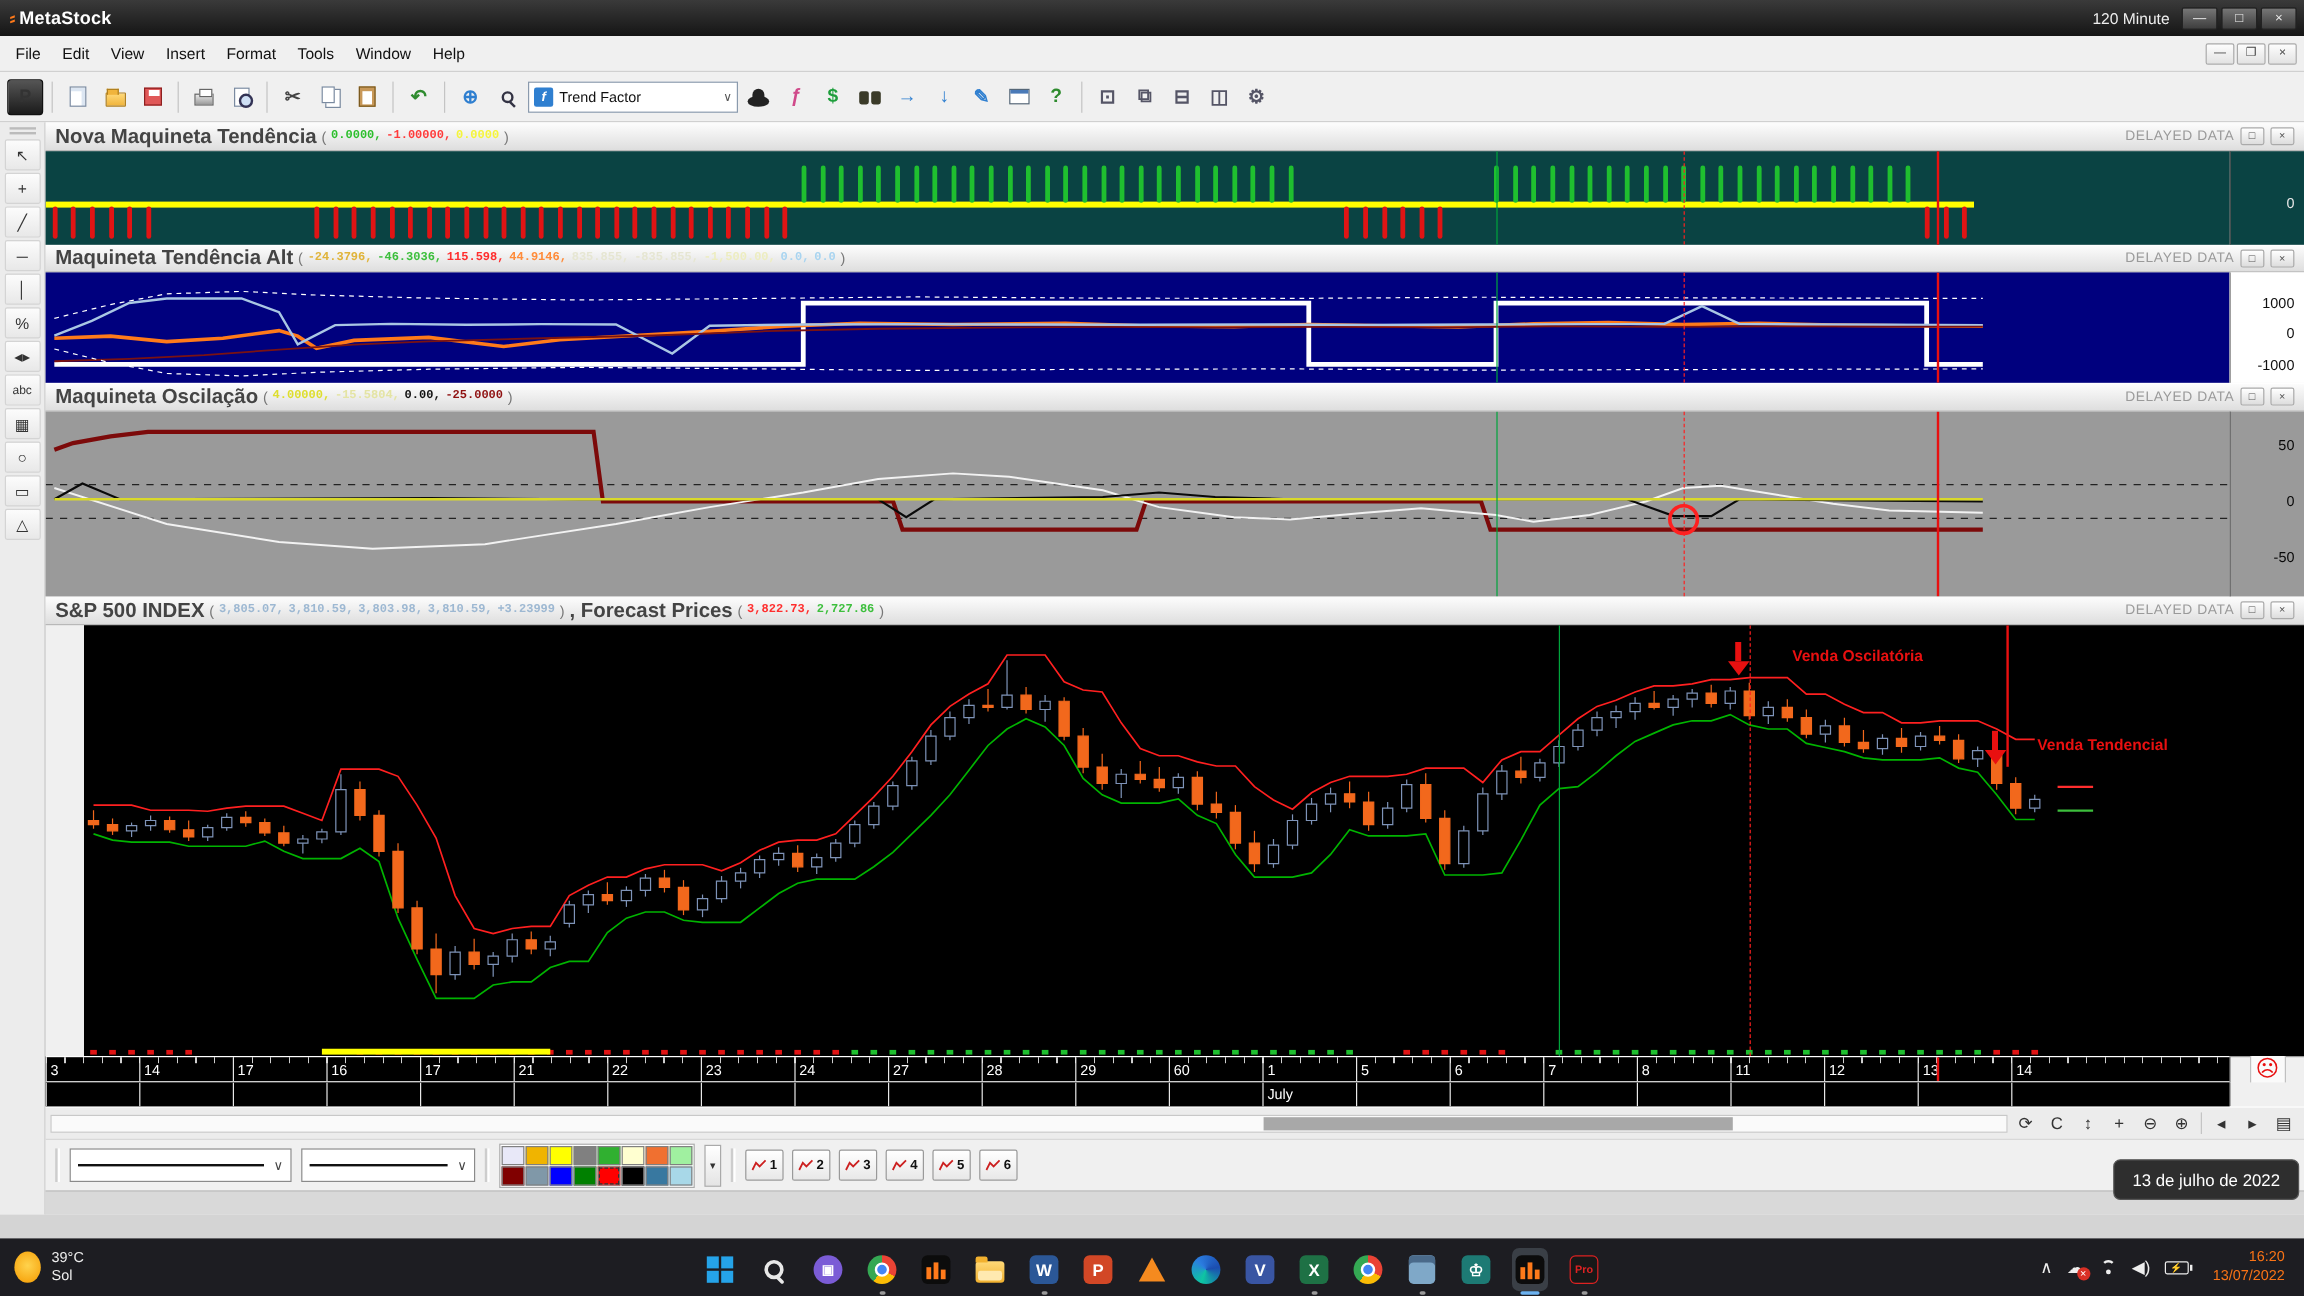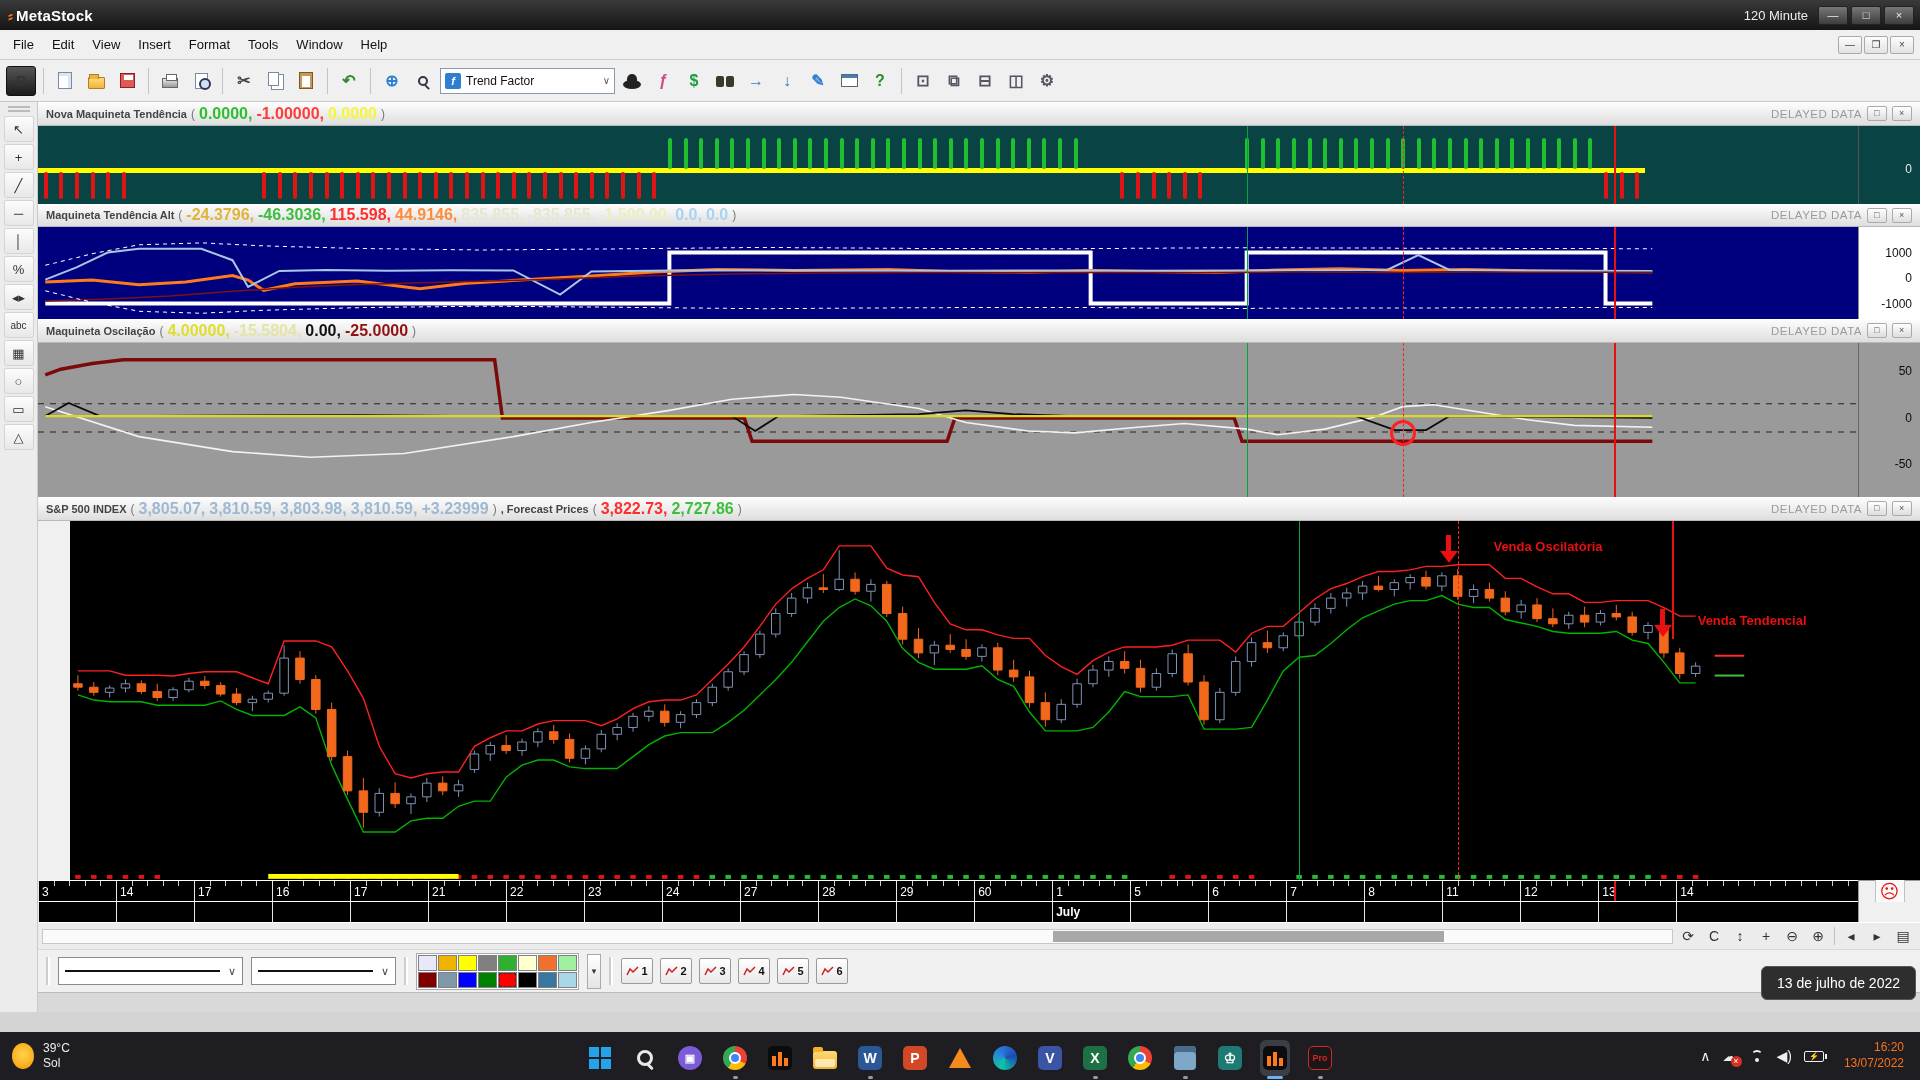--- a/index.html
+++ b/index.html
@@ -57,23 +57,23 @@
 
   
   .mainrow{display:flex;height:910px;background:#f0f0f0;}
   .lefttools{width:38px;background:#ececec;border-right:1px solid #c9c9c9;display:flex;flex-direction:column;align-items:center;padding-top:2px;gap:2px;}
   .ltbtn{width:30px;height:26px;border:1px solid #d4d4d4;background:linear-gradient(#fcfcfc,#e8e8e8);display:flex;align-items:center;justify-content:center;font-size:13px;color:#333;border-radius:2px;cursor:pointer;}
   .ltgrip{width:22px;height:6px;border-top:2px solid #bbb;border-bottom:2px solid #bbb;margin:2px 0;}
   .content{flex:1;display:flex;flex-direction:column;min-width:0;}
 
   
   .ptitle{height:24px;background:linear-gradient(#fcfcfc,#dedede);border-bottom:1px solid #b8b8b8;border-top:1px solid #fff;display:flex;align-items:center;padding:0 8px;gap:4px;white-space:nowrap;}
-  .pname{color:#444;font-weight:bold;font-size:11px;}
+  .pname{color:#444;font-weight:bold;font-size:17px;}
   .pparen{color:#777;}
-  .pparam{font-weight:bold;font-size:16px;}
+  .pparam{font-weight:bold;font-size:10px;font-family:Liberation Mono, monospace;}
   .pdelayed{margin-left:auto;color:#9a9a9a;font-size:11.5px;letter-spacing:.5px;display:flex;align-items:center;gap:5px;}
   .pbtn{width:20px;height:15px;border:1px solid #aaa;background:linear-gradient(#fff,#ddd);font-size:9px;color:#555;text-align:center;line-height:13px;border-radius:2px;}
 
   
   .chartrow{display:flex;position:relative;}
   .plot{flex:1;position:relative;overflow:hidden;}
   .scale{width:62px;position:relative;font-size:12px;border-left:1px solid #555;}
   .scale .slabel{position:absolute;right:8px;transform:translateY(-50%);}
   .p1 .plot,.p1 .scale{background:#0a4343;color:#e8e8e8;}
   .p2 .plot{background:#00007e;} .p2 .scale{background:#fff;color:#111;border-left-color:#888;}
@@ -917,21 +917,21 @@
           <div class="axtick" style="left: 51.4369%;"></div>
           <div class="axtick" style="left: 55.7233%;"></div>
           <div class="axtick" style="left: 60.0097%;"></div>
           <div class="axtick" style="left: 64.2961%;"></div>
           <div class="axtick" style="left: 68.5825%;"></div>
           <div class="axtick" style="left: 72.8689%;"></div>
           <div class="axtick" style="left: 77.1553%;"></div>
           <div class="axtick" style="left: 81.4417%;"></div>
           <div class="axtick" style="left: 85.7282%;"></div>
           <div class="axtick" style="left: 90.0146%;"></div>
-          <div class="axlabel" style="left: 55.7233%; top: 3px; font-weight: bold;">July</div>
+          <div class="axlabel" style="left: 55.7233%; top: 3px;">July</div>
         </div>
       <div class="axcorner"></div>
     </div>
 
     <div class="scrollrow">
       <div class="strack">
           <div class="sthumb"></div>
         </div>
       <div id="statusbtns" style="display:flex;align-items:center">
           <div class="srbtn">⟳</div>

